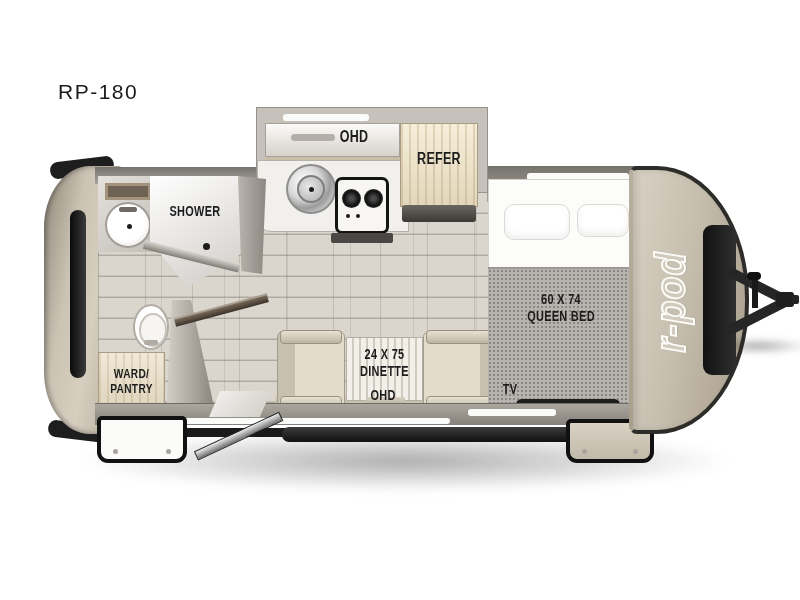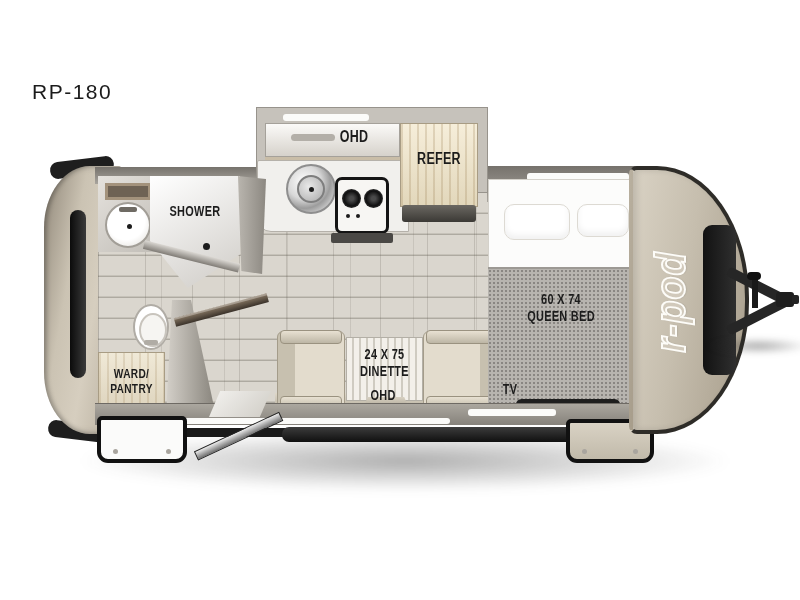--- a/index.html
+++ b/index.html
@@ -3,21 +3,21 @@
 <meta charset="utf-8">
 <style>
   html,body{margin:0;padding:0;background:#fff;}
   .scene{position:relative;width:800px;height:600px;background:#ffffff;overflow:hidden;
          font-family:"Liberation Sans",sans-serif;}
   .abs{position:absolute;}
   
   .lbl{position:absolute;font-weight:700;color:#1c1c1c;text-align:center;
        letter-spacing:.4px;line-height:1.18;white-space:pre-line;
        transform:scaleX(.78);transform-origin:center;}
-  .model{position:absolute;left:32px;top:80px;font-size:21px;letter-spacing:1.5px;color:#1b1b1b;}
+  .model{position:absolute;left:58px;top:80px;font-size:21px;letter-spacing:1.5px;color:#1b1b1b;}
   
   .shadow{position:absolute;left:75px;top:430px;width:660px;height:62px;border-radius:50%;
           background:radial-gradient(ellipse at center,rgba(40,40,40,.38) 0%,rgba(40,40,40,0) 70%);
           filter:blur(5px);}
   .rear-cap{position:absolute;left:44px;top:166px;width:78px;height:268px;
             border-radius:46px 4px 4px 46px / 62px 4px 4px 62px;
             background:linear-gradient(100deg,#8f8678 0%,#cbc3b3 35%,#d6ceBF 60%,#b4ab9a 100%);
             box-shadow:inset -5px 0 8px rgba(0,0,0,.18), inset 3px 0 4px rgba(0,0,0,.25);}
   .rear-window{position:absolute;left:70px;top:210px;width:16px;height:168px;border-radius:8px;
                background:linear-gradient(90deg,#0b0b0b,#3a3a3a);}

